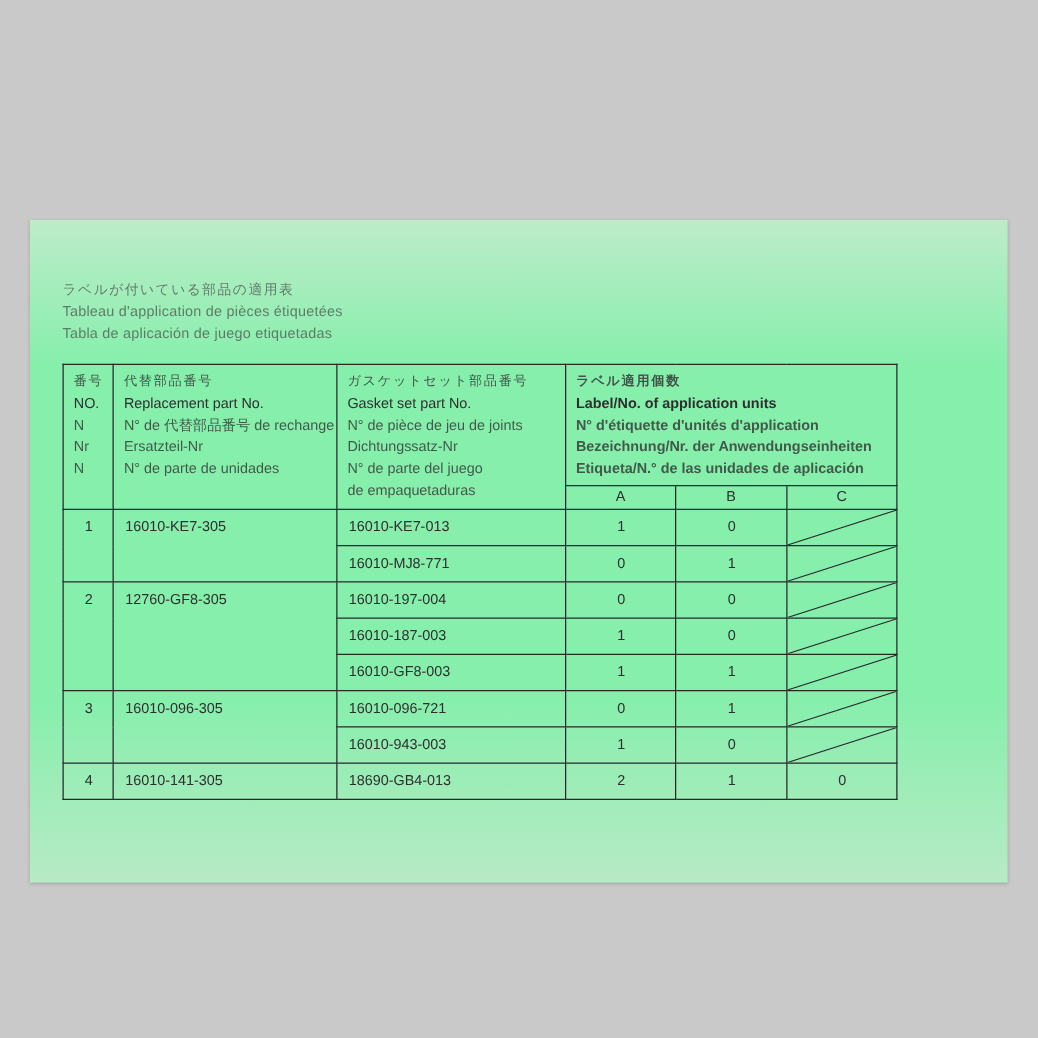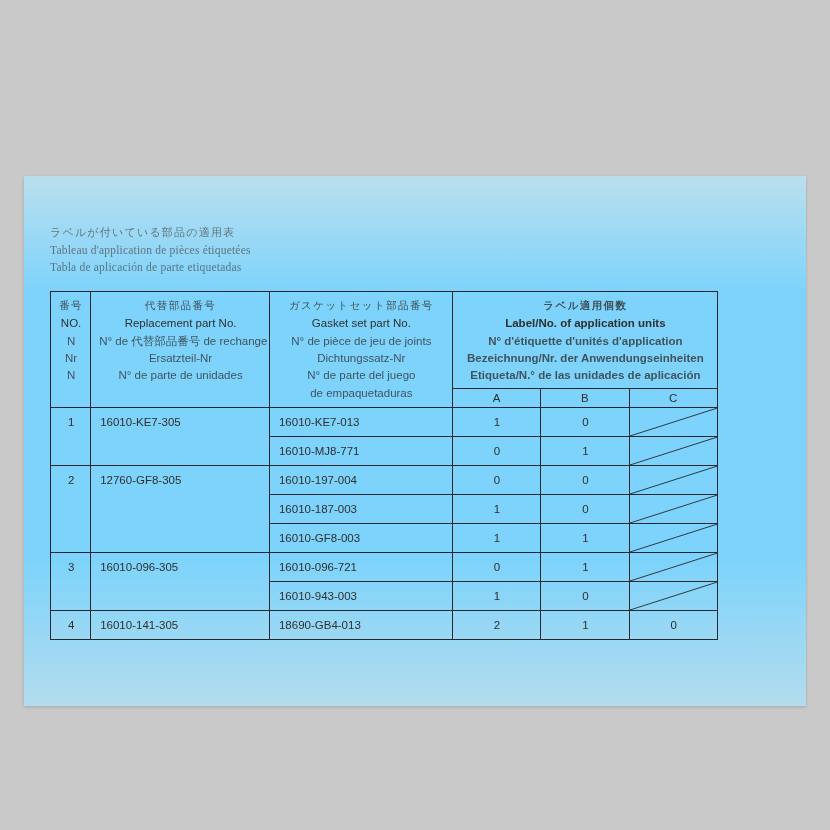--- a/index.html
+++ b/index.html
@@ -18,21 +18,21 @@
     left: 0; top: 0;
     width: 830px; height: 830px;
   }
   
   .paper {
     position: absolute;
     left: 24px;
     top: 176px;
     width: 782px;
     height: 530px;
-    background: #7dd3fc;
+    background: #86efac;
     box-shadow: 0 1px 3px rgba(0,0,0,0.18);
   }
   
   .paper-shade {
     position: absolute;
     inset: 0;
     background: linear-gradient(180deg, rgba(236,233,226,0.55) 0%, rgba(255,255,255,0) 22%, rgba(255,255,255,0) 72%, rgba(232,229,222,0.5) 100%);
     pointer-events: none;
   }
   .content {
@@ -52,40 +52,38 @@
   .heading .jp {
     font-size: 11px;
     opacity: 0.72;
     letter-spacing: 1.2px;
   }
   .heading .ln {
     white-space: nowrap;
   }
   .heading .faint {
     opacity: 0.72;
-    font-family: Liberation Serif, serif;
   }
   table.app-table {
     margin-top: 14px;
     border-collapse: collapse;
     width: 668px;
     table-layout: fixed;
     font-size: 11.5px;
     color: #2f2f2e;
   }
   table.app-table td {
     border: 1px solid #26282b;
     padding: 0;
     vertical-align: top;
   }
   .cell {
     padding: 5px 7px 5px 8px;
     line-height: 17.4px;
     font-size: 11.5px;
-    text-align: center;
   }
   .hdr-jp {
     letter-spacing: 1.4px;
     font-size: 10.5px;
     opacity: 0.8;
     display: block;
     margin-bottom: 1px;
   }
   .hdr-line {
     display: block;
@@ -132,21 +130,21 @@
 <body>
 
 <div class="page-wrap">
   <div class="paper">
     <div class="paper-shade"></div>
     <div class="content">
 
       <div class="heading">
         <div class="ln jp">ラベルが付いている部品の適用表</div>
         <div class="ln faint">Tableau d'application de pièces étiquetées</div>
-        <div class="ln faint">Tabla de aplicación de parte etiquetadas</div>
+        <div class="ln faint">Tabla de aplicación de juego etiquetadas</div>
       </div>
 
       <table class="app-table">
         <colgroup>
           <col class="no-col">
           <col class="rep-col">
           <col class="gask-col">
           <col class="abc-col">
           <col class="abc-col">
           <col class="abc-col">

